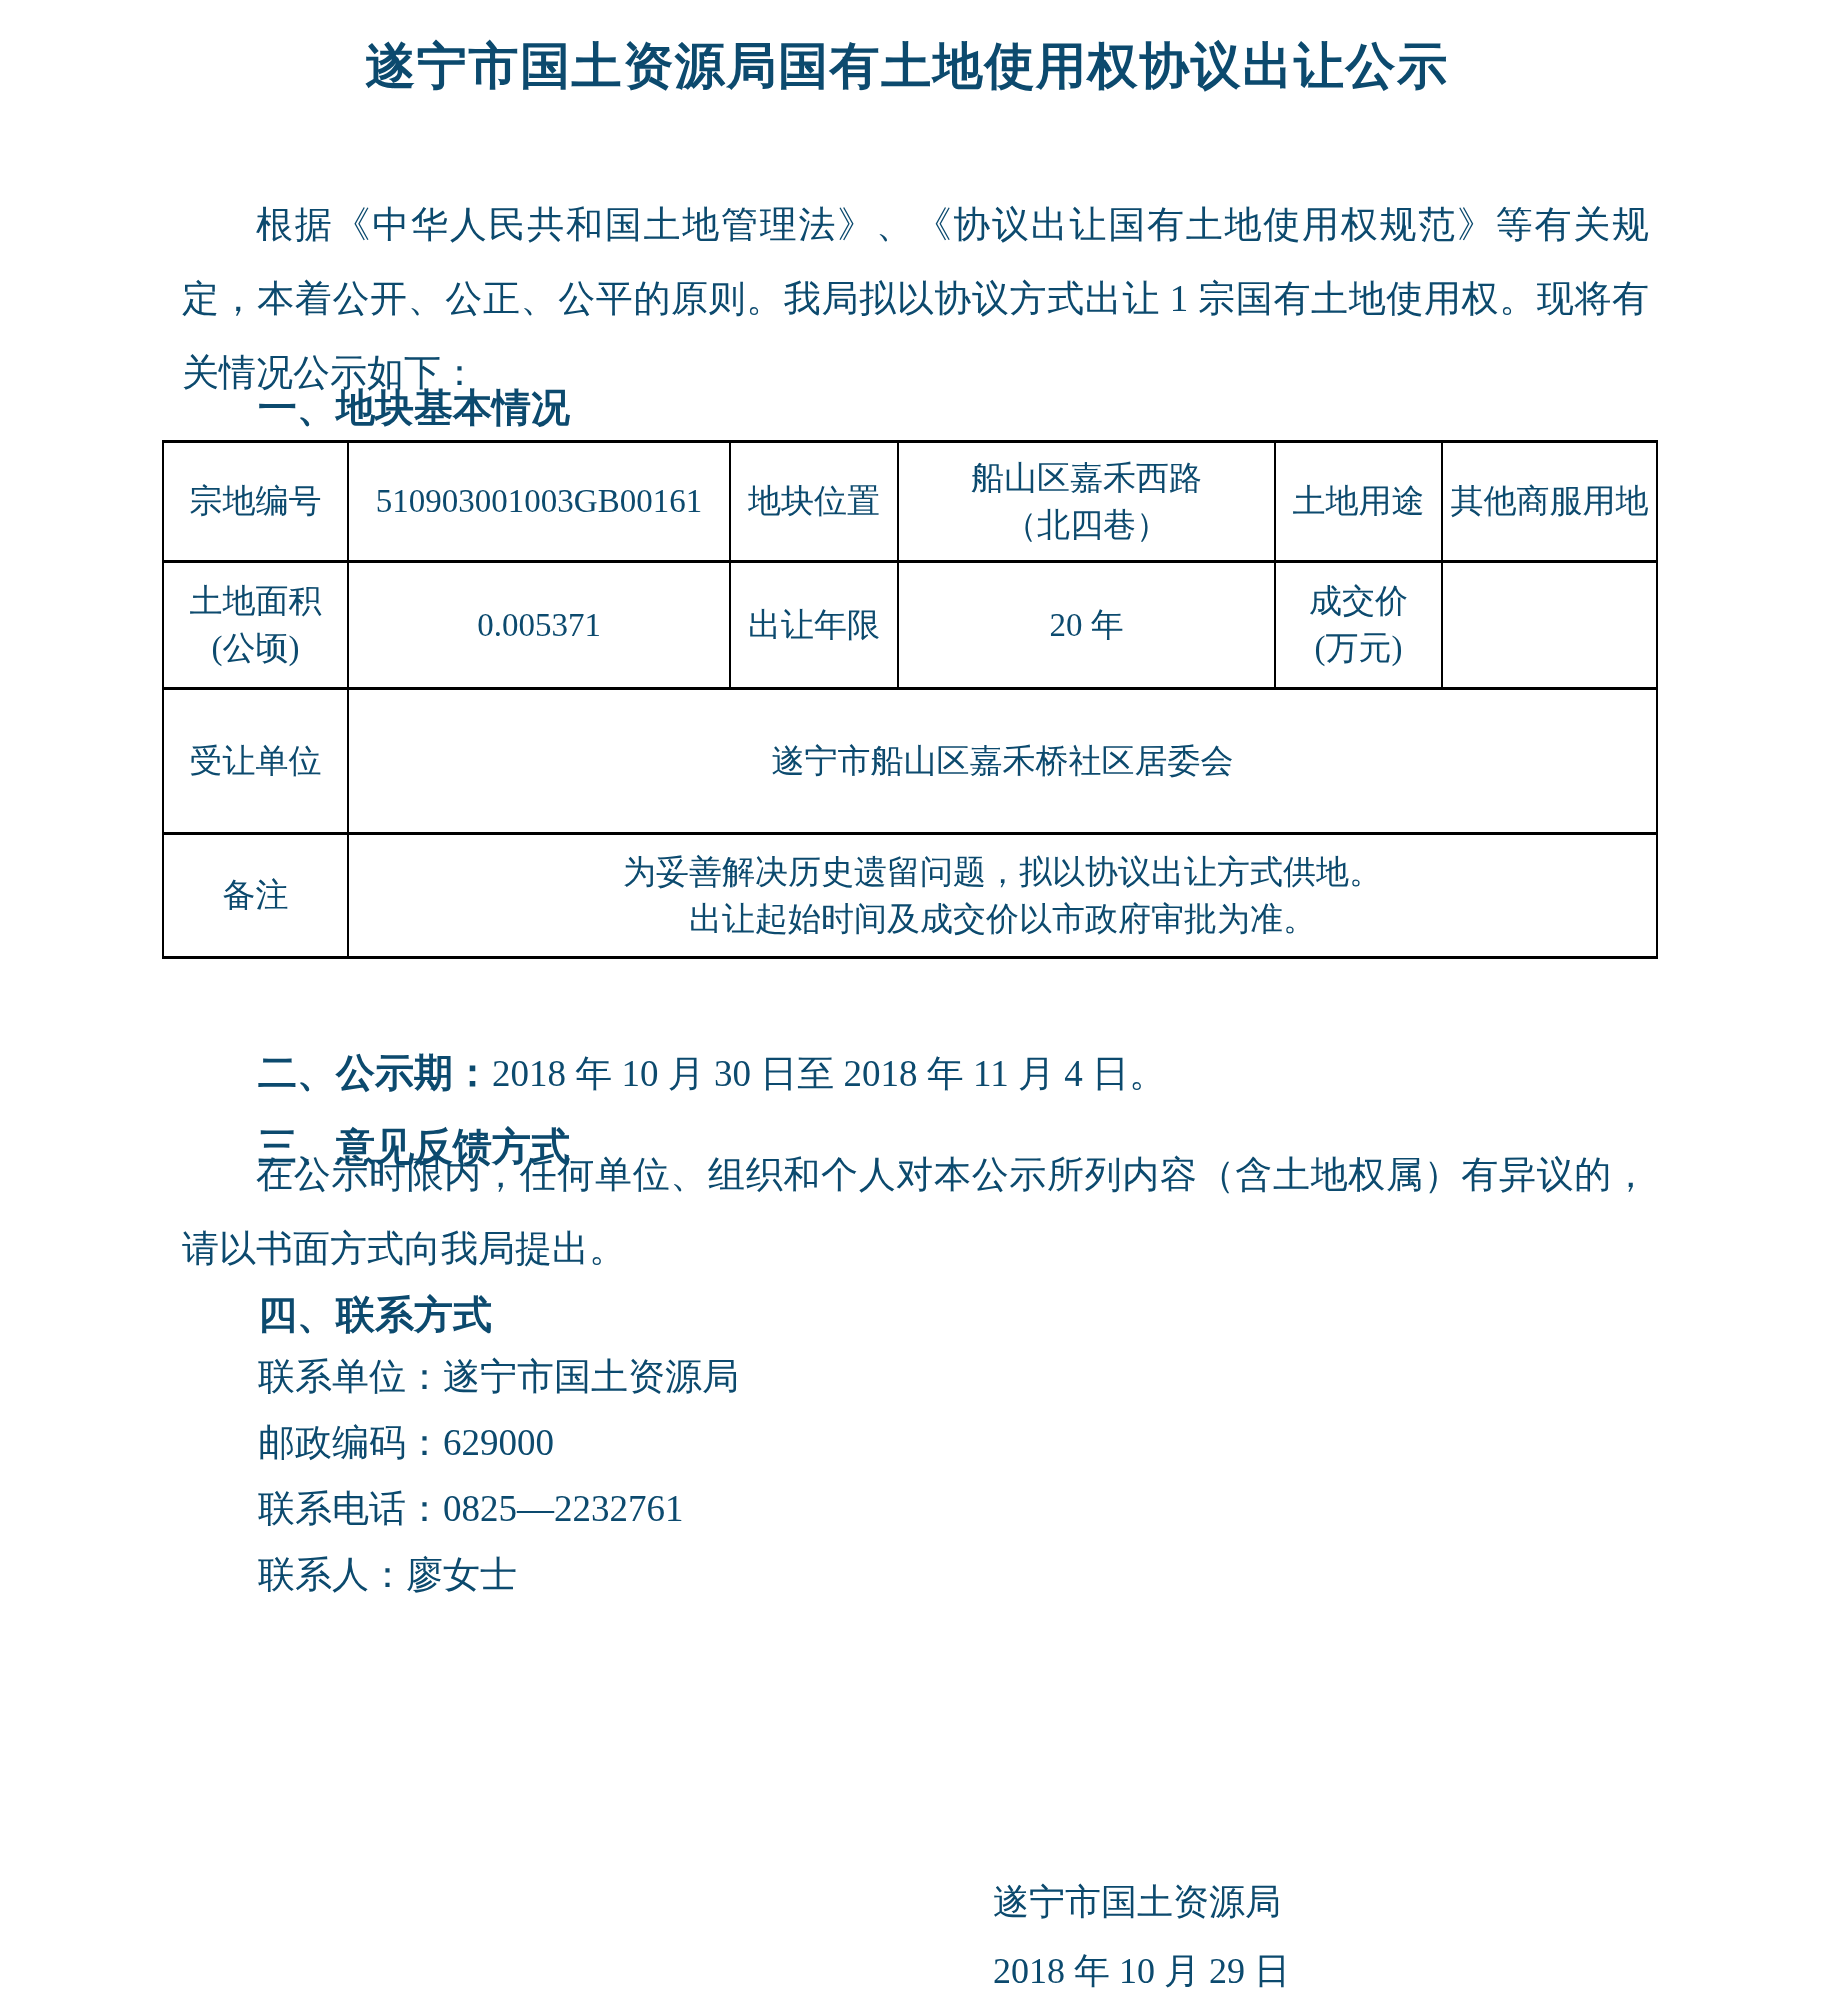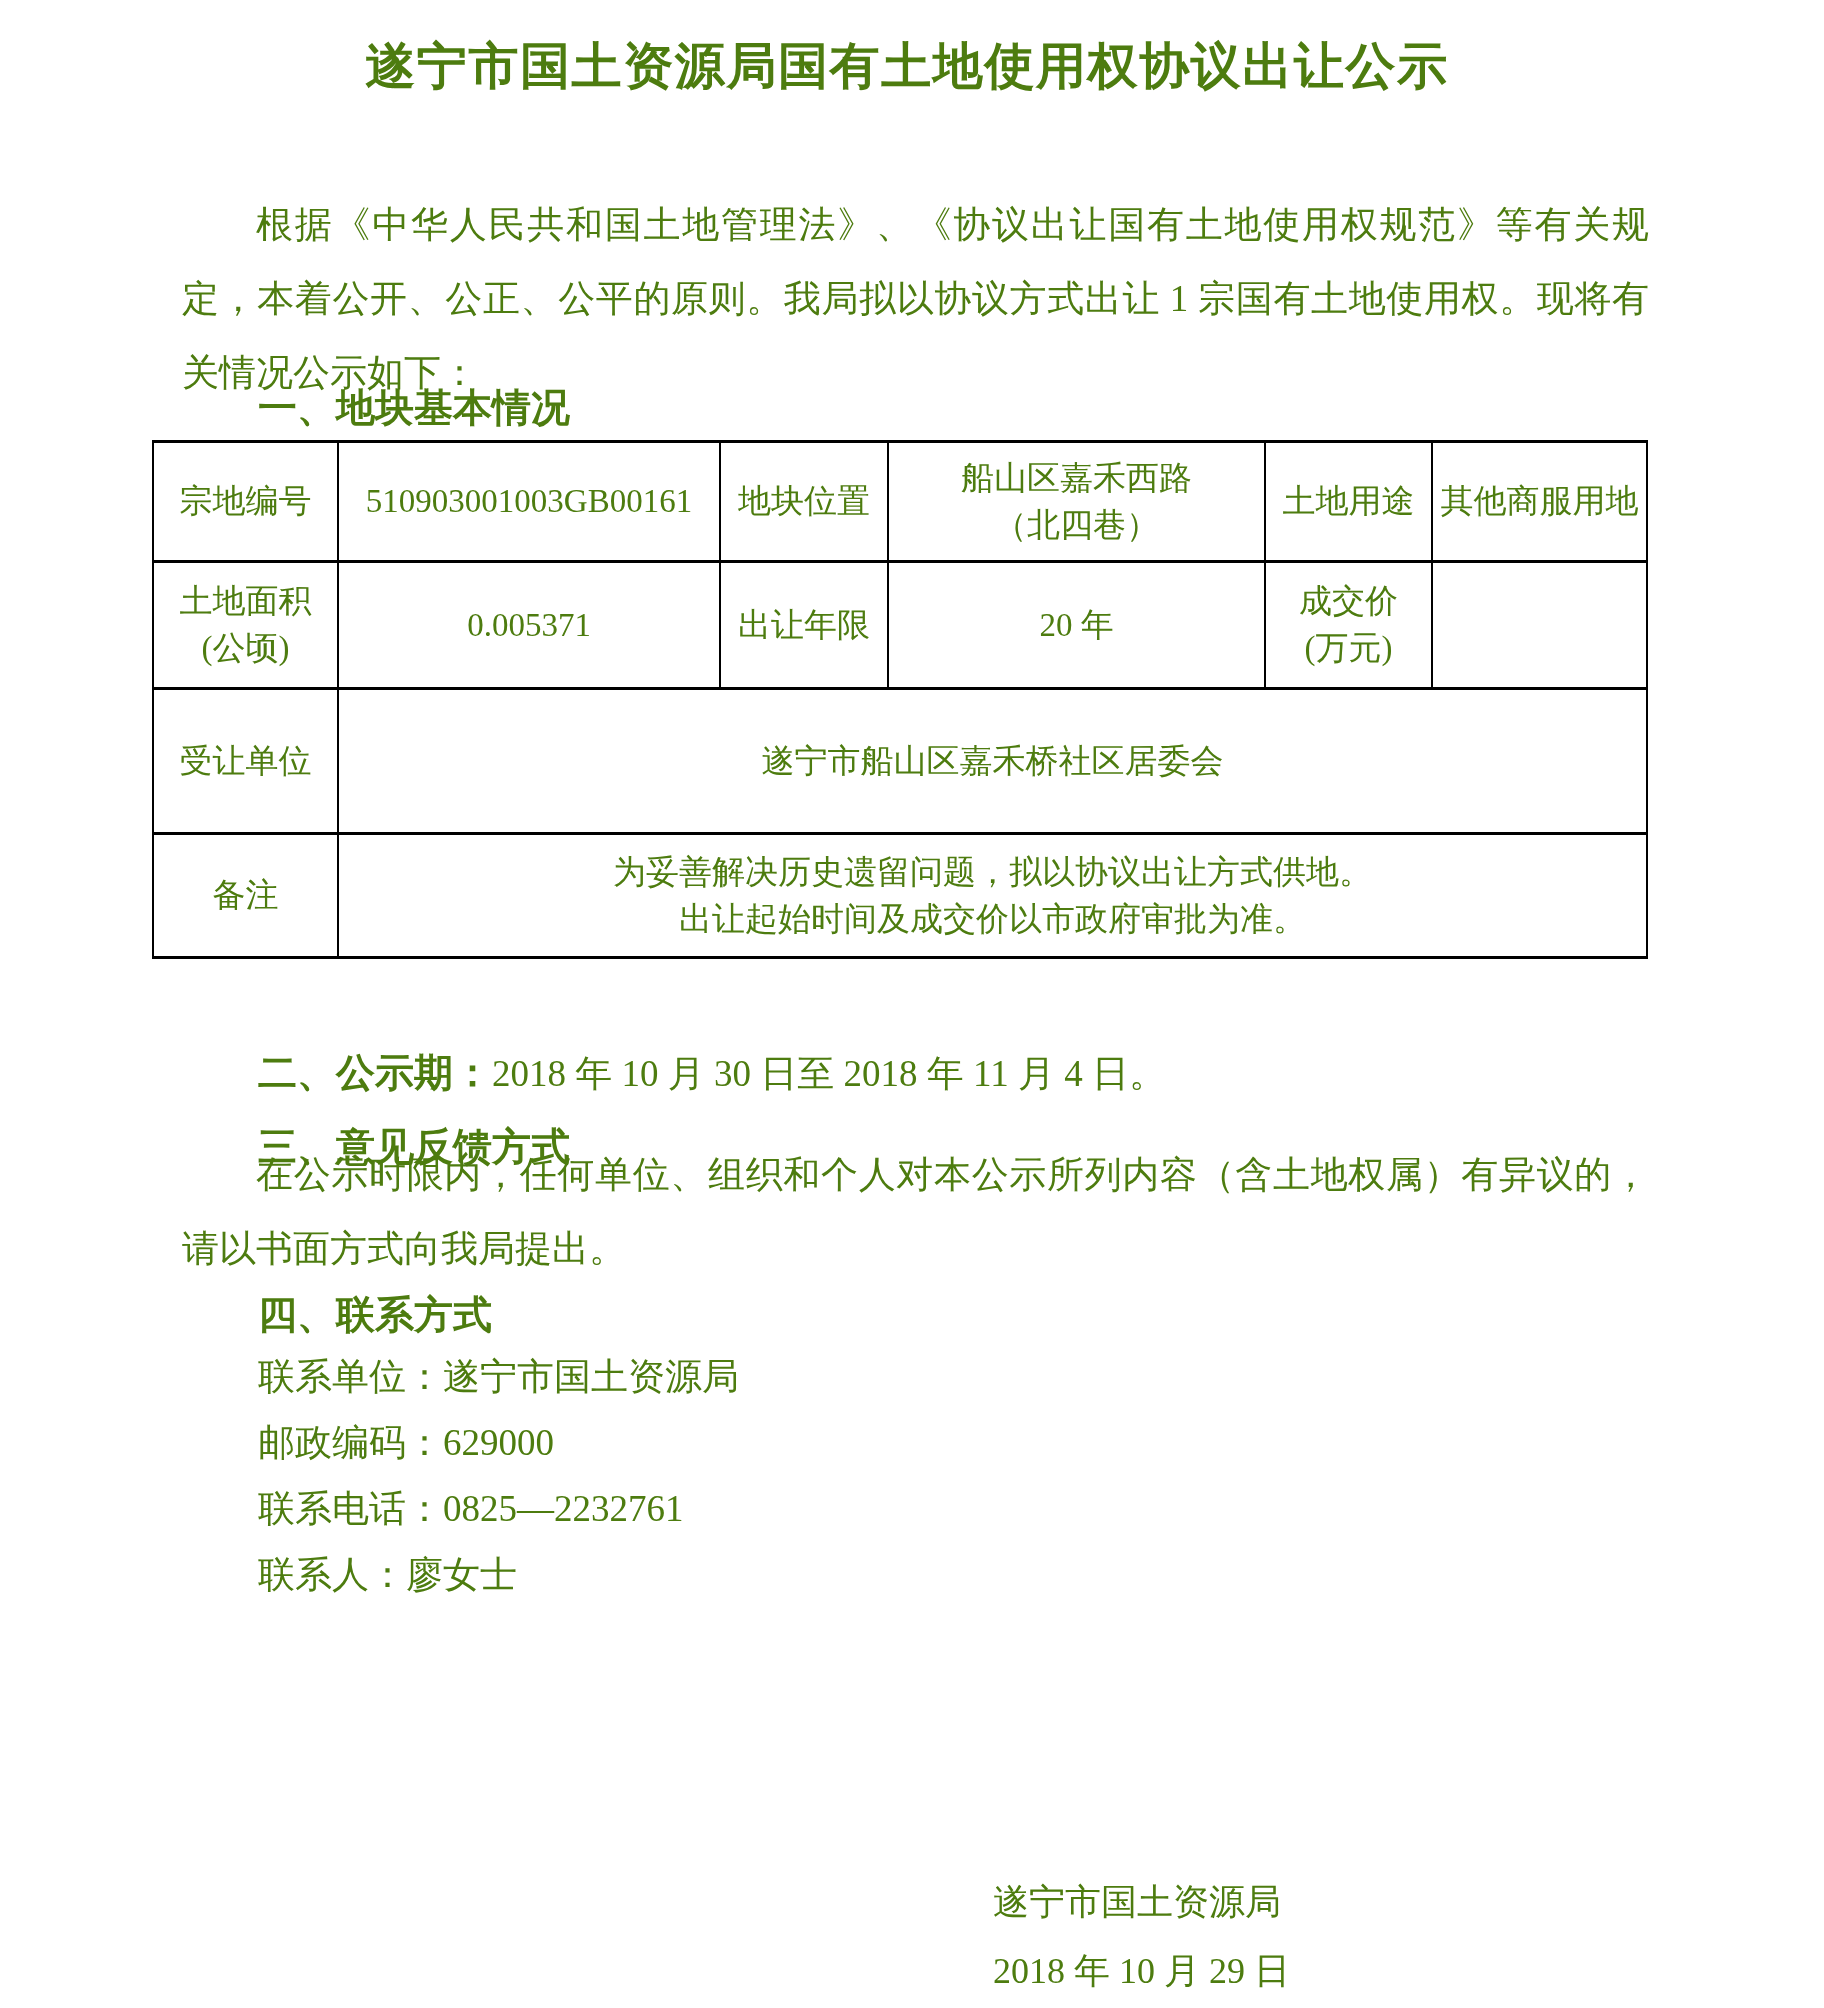--- a/index.html
+++ b/index.html
@@ -5,21 +5,21 @@
   html, body {
     margin: 0;
     padding: 0;
     background: #ffffff;
   }
   .page {
     position: relative;
     width: 1814px;
     height: 2009px;
     background: #ffffff;
-    color: #4d7c0f;
+    color: #0c4a6e;
     font-family: "Liberation Serif", "DejaVu Serif", serif;
     overflow: hidden;
   }
   .title {
     position: absolute;
     top: 33px;
     left: 0;
     width: 100%;
     margin: 0;
     text-align: center;
@@ -59,21 +59,21 @@
   .s2line .hd {
     font-family: "Liberation Sans", "DejaVu Sans", sans-serif;
     font-weight: 700;
     font-size: 39px;
   }
   .s2line .tx {
     font-size: 37px;
   }
   table.land-table {
     position: absolute;
-    left: 152px;
+    left: 162px;
     top: 440px;
     width: 1495px;
     border-collapse: collapse;
     table-layout: fixed;
   }
   table.land-table td {
     border-left: 2.3px solid #000;
     border-right: 2.3px solid #000;
     border-top: 3.9px solid #000;
     border-bottom: 3.9px solid #000;

